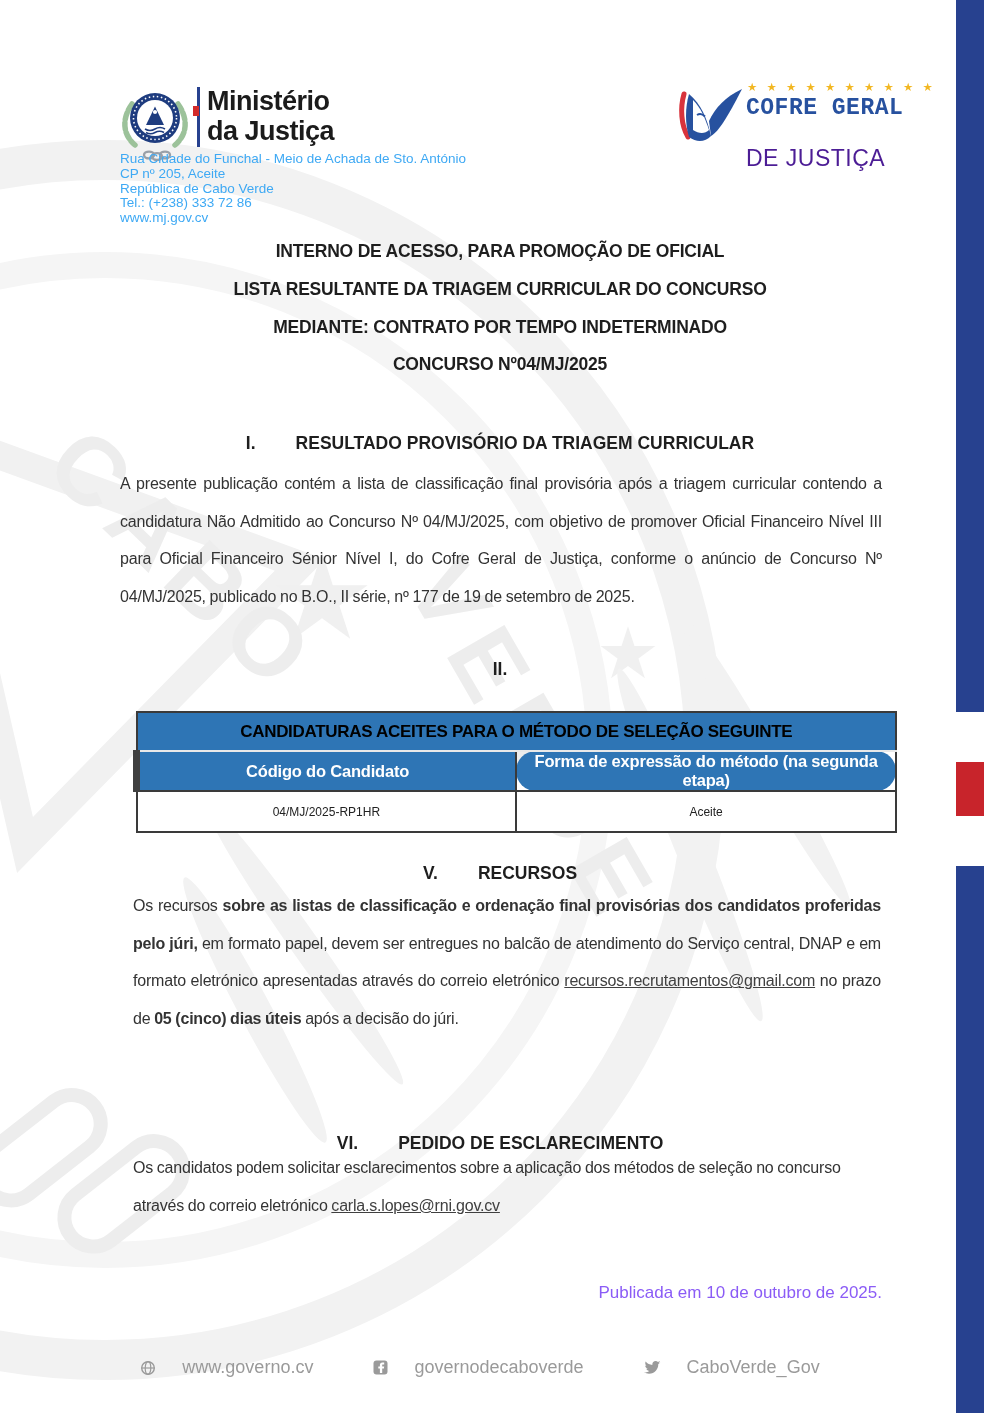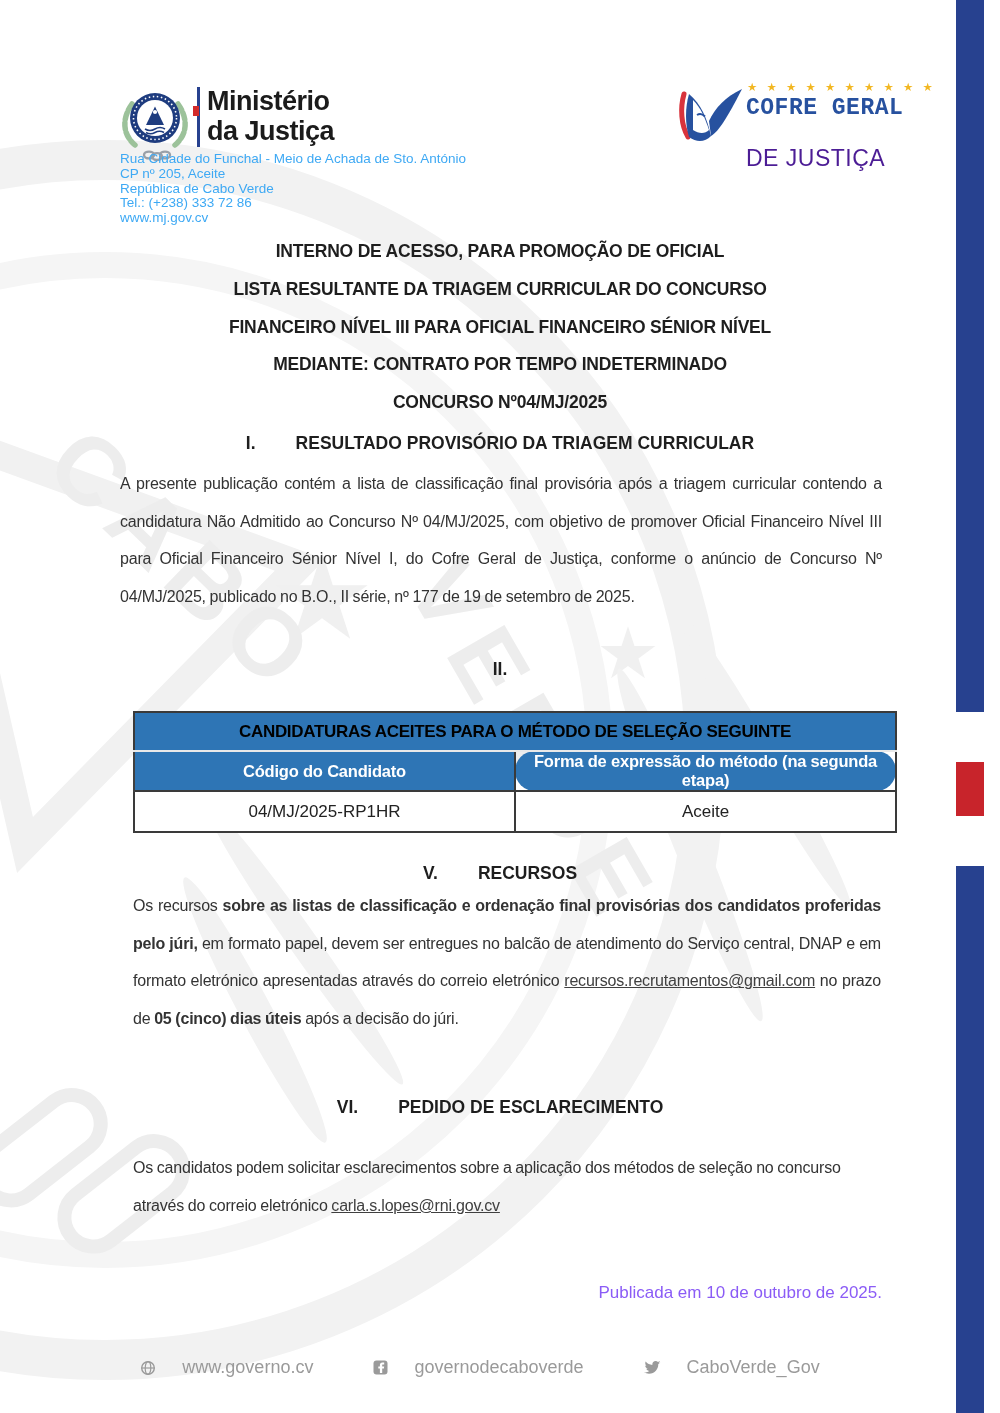--- a/index.html
+++ b/index.html
@@ -27,38 +27,38 @@
   .cofre-stars{position:absolute;left:747px;top:80px;font-size:11.5px;letter-spacing:3px;color:#F2B722;}
   .cofre-n1{position:absolute;left:746px;top:95px;font-size:23px;font-weight:bold;color:#27519F;letter-spacing:0.5px;font-family:Liberation Mono, monospace;}
   .cofre-n2{position:absolute;left:746px;top:119px;font-size:23px;font-weight:normal;color:#4c1d95;letter-spacing:0.5px;margin-top:26px;}
 
   
   .title-block{position:absolute;left:120px;top:233px;width:760px;text-align:center;}
   .title-block div{font-size:17.5px;font-weight:bold;line-height:37.8px;color:#1e1e1e;letter-spacing:-0.2px;}
 
   .sec-head{position:absolute;left:120px;width:760px;display:flex;justify-content:center;gap:40px;
             font-size:17.5px;font-weight:bold;color:#1e1e1e;}
-  .h1{top:433px;} .h2{top:659px;} .h5{top:863px;} .h6{top:1097px;}
+  .h1{top:433px;} .h2{top:659px;} .h5{top:863px;} .h6{top:1133px;}
 
   .para{font-size:16px;line-height:37.7px;color:#333;letter-spacing:-0.2px;word-spacing:-0.5px;}
   .para1{position:absolute;left:120px;top:465px;width:762px;text-align:justify;}
   .para5{position:absolute;left:133px;top:887px;width:748px;text-align:justify;}
   .para6{position:absolute;left:133px;top:1149px;width:760px;line-height:38px;}
   .b{font-weight:bold;}
   a.doclink{color:#404040;text-decoration:underline;}
 
   
   .doc-table{position:absolute;left:133px;top:711px;width:764px;border-collapse:collapse;table-layout:fixed;}
   .doc-table td,.doc-table th{padding:0;text-align:center;vertical-align:middle;}
   .t-title{height:37px;background:#2E75B5;color:#000000;font-size:17px;font-weight:bold;
            border:2px solid #3a3a3a;border-bottom:2px solid #e9e9e9;letter-spacing:-0.3px;}
   .t-h{height:37px;background:#2E75B5;color:#fff;font-size:16.5px;font-weight:bold;
-       border-left:2px solid #404040;border-right:2px solid #3a3a3a;letter-spacing:-0.2px;}
+       border-left:7px solid #404040;border-right:2px solid #3a3a3a;letter-spacing:-0.2px;}
   .t-h.c2{border-left:2px solid #4a4a4a;border-radius:20px;}
-  .t-d{height:39px;background:#fff;color:#222;font-size:17px;
+  .t-d{height:39px;background:#fff;color:#222;font-size:12px;
        border:2px solid #3a3a3a;}
   .col1{width:247px;}
 
   .publication{position:absolute;left:120px;top:1283px;width:762px;text-align:right;
                font-size:17px;color:#8b5cf6;}
 
   .footer{position:absolute;left:0;top:1357px;width:960px;display:flex;justify-content:center;
           align-items:center;gap:26px;color:#9a9a9a;font-size:18px;}
   .footer .gap{width:8px;}
   .ico{display:inline-block;vertical-align:middle;}
@@ -135,21 +135,20 @@
       <path d="M19 46 C25 50 31 50 35 46 C31 34 27 24 19 16 Z" fill="#ffffff"></path>
       <path d="M23 31 q4 -2.5 8 1.5" stroke="#27519F" stroke-width="2" fill="none"></path>
     </svg>
     <div class="cofre-stars">★ ★ ★ ★ ★ ★ ★ ★ ★ ★</div>
     <div class="cofre-n1">COFRE GERAL</div>
     <div class="cofre-n2">DE JUSTIÇA</div>
 
     <div class="title-block">
       <div>INTERNO DE ACESSO, PARA PROMOÇÃO DE OFICIAL</div>
       <div>LISTA RESULTANTE DA TRIAGEM CURRICULAR DO CONCURSO</div>
-      <div>FINANCEIRO NÍVEL III PARA OFICIAL FINANCEIRO SÉNIOR NÍVEL</div>
       <div>MEDIANTE: CONTRATO POR TEMPO INDETERMINADO</div>
       <div>CONCURSO Nº04/MJ/2025</div>
     </div>
 
     <div class="sec-head h1">
       <span>I.</span>
       <span>RESULTADO PROVISÓRIO DA TRIAGEM CURRICULAR</span>
     </div>
     <div class="para para1">A presente publicação contém a lista de classificação final provisória após a triagem curricular contendo a candidatura Não Admitido ao Concurso Nº 04/MJ/2025, com objetivo de promover Oficial Financeiro Nível III para Oficial Financeiro Sénior Nível I, do Cofre Geral de Justiça, conforme o anúncio de Concurso Nº 04/MJ/2025, publicado no B.O., II série, nº 177 de 19 de setembro de 2025.</div>
 

